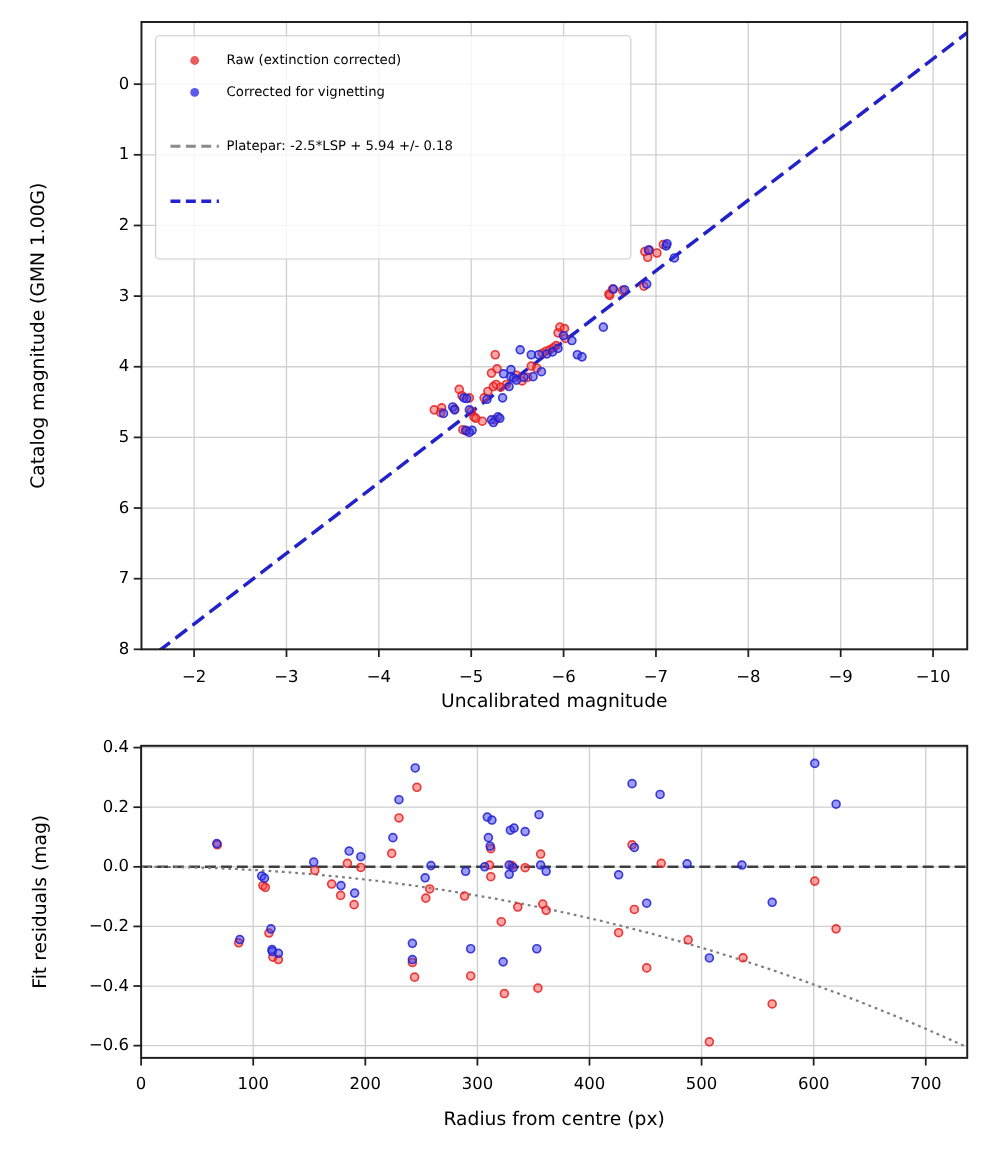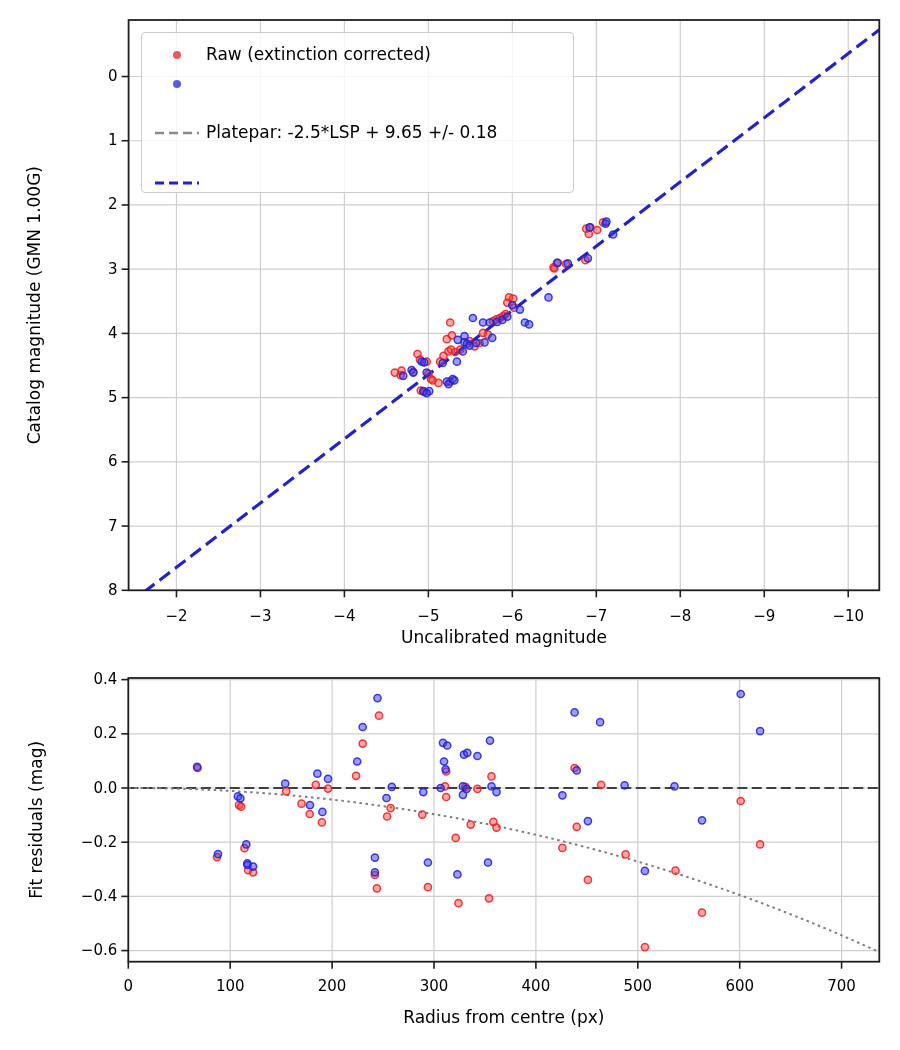--- a/index.html
+++ b/index.html
@@ -1,22 +1,22 @@
 <!DOCTYPE html>
 <html><head>
 <meta charset="utf-8">
 <style>
   html,body{margin:0;padding:0;background:#ffffff;}
   #figure{position:relative;width:900px;height:1050px;background:#ffffff;
           font-family:"DejaVu Sans", sans-serif;overflow:hidden;}
   #plot-svg{position:absolute;left:0;top:0;}
-  #legend{position:absolute;left:141px;top:32px;width:433px;height:161px;
+  #legend{position:absolute;left:141px;top:32px;width:433px;height:204px;
           box-sizing:border-box;border:1.3px solid #cccccc;border-radius:4px;
           background:rgba(255,255,255,0.8);padding:7px 6px 6px 6px;
-          font-size:17px;color:#000;z-index:5;}
+          font-size:12px;color:#000;z-index:5;}
   .lrow{display:flex;align-items:center;}
   .lmark{width:58px;flex:0 0 58px;display:flex;justify-content:center;align-items:center;}
   .ldot{width:8px;height:8px;border-radius:50%;display:inline-block;}
   .ltext{line-height:23px;white-space:nowrap;}
   .r1{height:29px}.r2{height:29px}.r3{height:69px}.r4{height:31px}
 </style>
 </head>
 <body>
 
 <div id="figure">
@@ -354,29 +354,30 @@
     <div class="lrow r1">
       <span class="lmark">
           <span class="ldot" id="dot-raw" style="background: rgb(232, 92, 92);"></span>
         </span>
       <span class="ltext">Raw (extinction corrected)</span>
     </div>
     <div class="lrow r2">
       <span class="lmark">
           <span class="ldot" id="dot-corr" style="background: rgb(90, 90, 232);"></span>
         </span>
+      <span class="ltext">Corrected for vignetting</span>
     </div>
     <div class="lrow r3">
       <span class="lmark">
         <svg width="46" height="6">
             <line x1="1" y1="3" x2="45" y2="3" stroke="#8a8a8a" stroke-width="2.6" stroke-dasharray="9,5"></line>
           </svg>
       </span>
       <span class="ltext">
-        <div>Platepar: -2.5*LSP + 9.65 +/- 0.18</div>
+        <div>Platepar: -2.5*LSP + 5.94 +/- 0.18</div>
       </span>
     </div>
     <div class="lrow r4">
       <span class="lmark">
         <svg width="46" height="8">
             <line x1="1" y1="4" x2="45" y2="4" stroke="#2121cf" stroke-width="3.2" stroke-dasharray="9,5"></line>
           </svg>
       </span>
     </div>
   </div>

